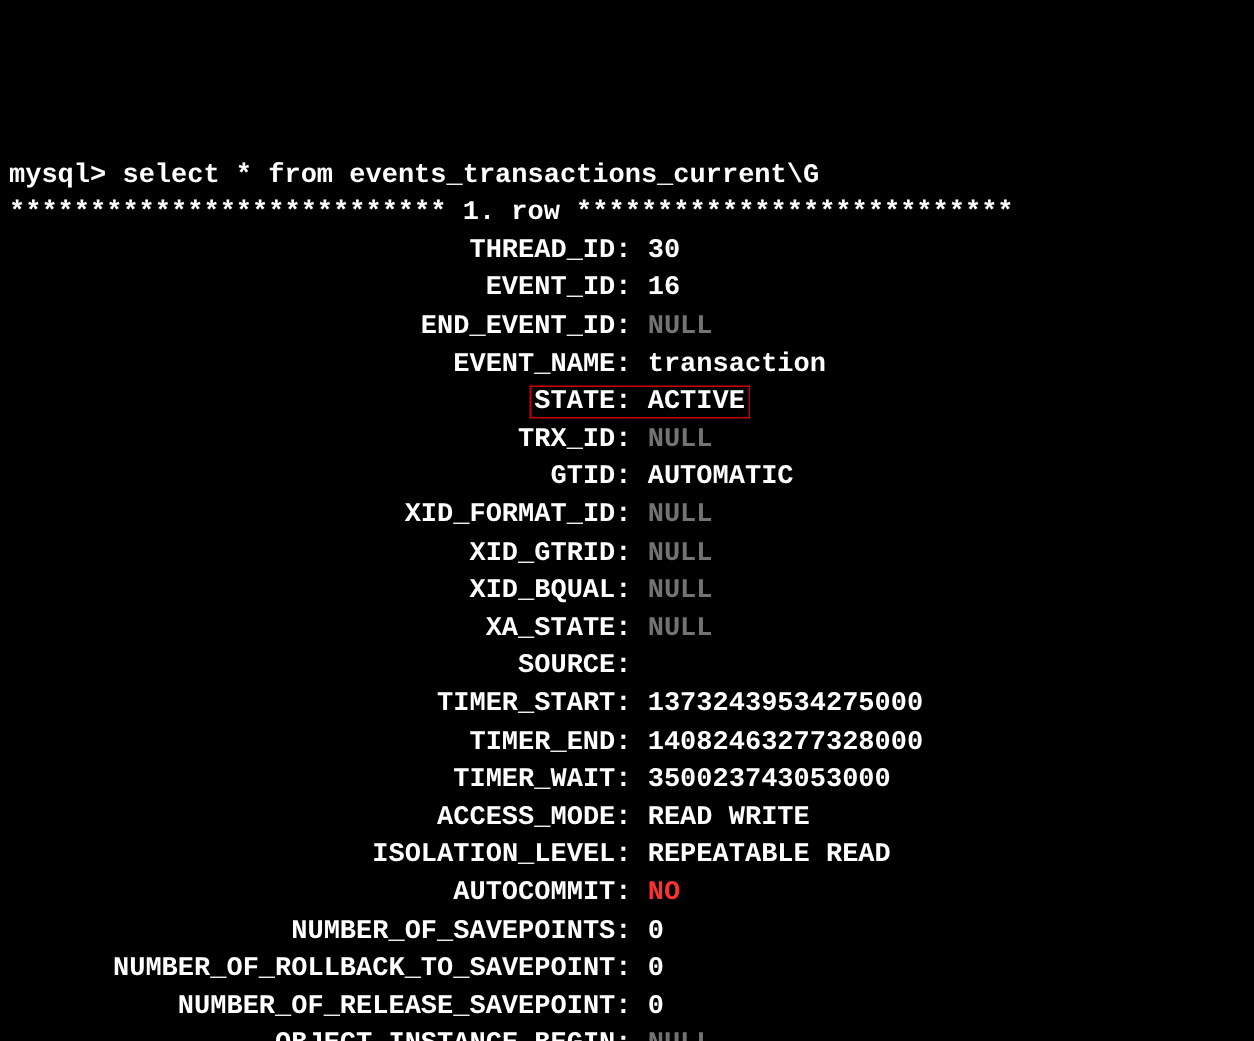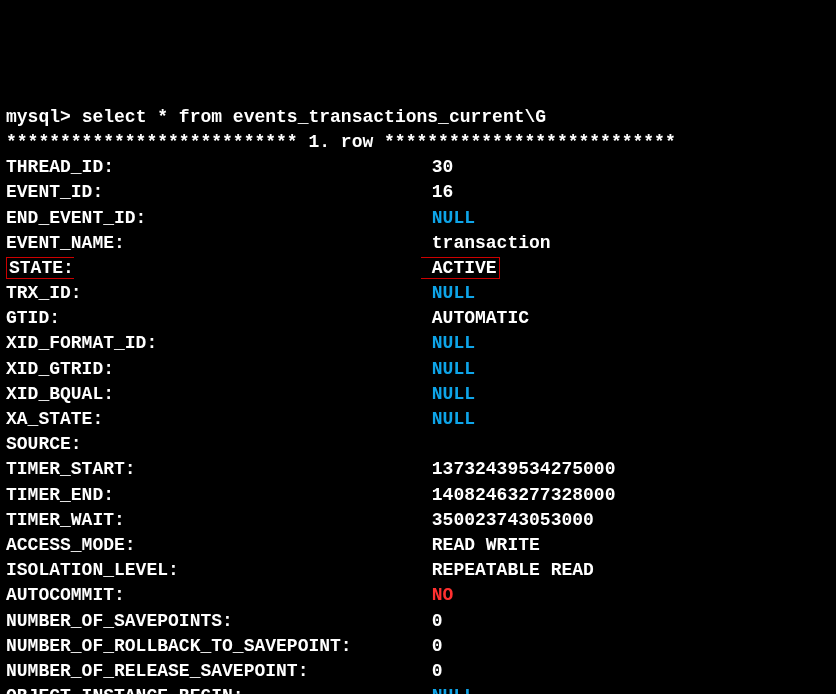--- a/index.html
+++ b/index.html
@@ -7,37 +7,37 @@
       color: #ffffff;
       font-family: "Consolas", "Monaco", "Courier New", monospace;
       font-size: 18px;
       line-height: 1.4;
       margin: 0;
       padding: 4px 6px;
       white-space: pre;
       font-weight: bold;
     }
     .null {
-      color: #0ea5e9;
+      color: #737373;
     }
     .red {
       color: #ff3030;
       text-align: center;
     }
     .red-box {
       border: 1px solid #cc0000;
       padding: 0 2px;
     }
     .line {
       display: block;
     }
     .field-label {
       display: inline-block;
       width: 415px;
-      text-align: left;
+      text-align: right;
     }
     .field-value {
       display: inline;
     }
   </style>
 </head>
 <body>
 
 
 

